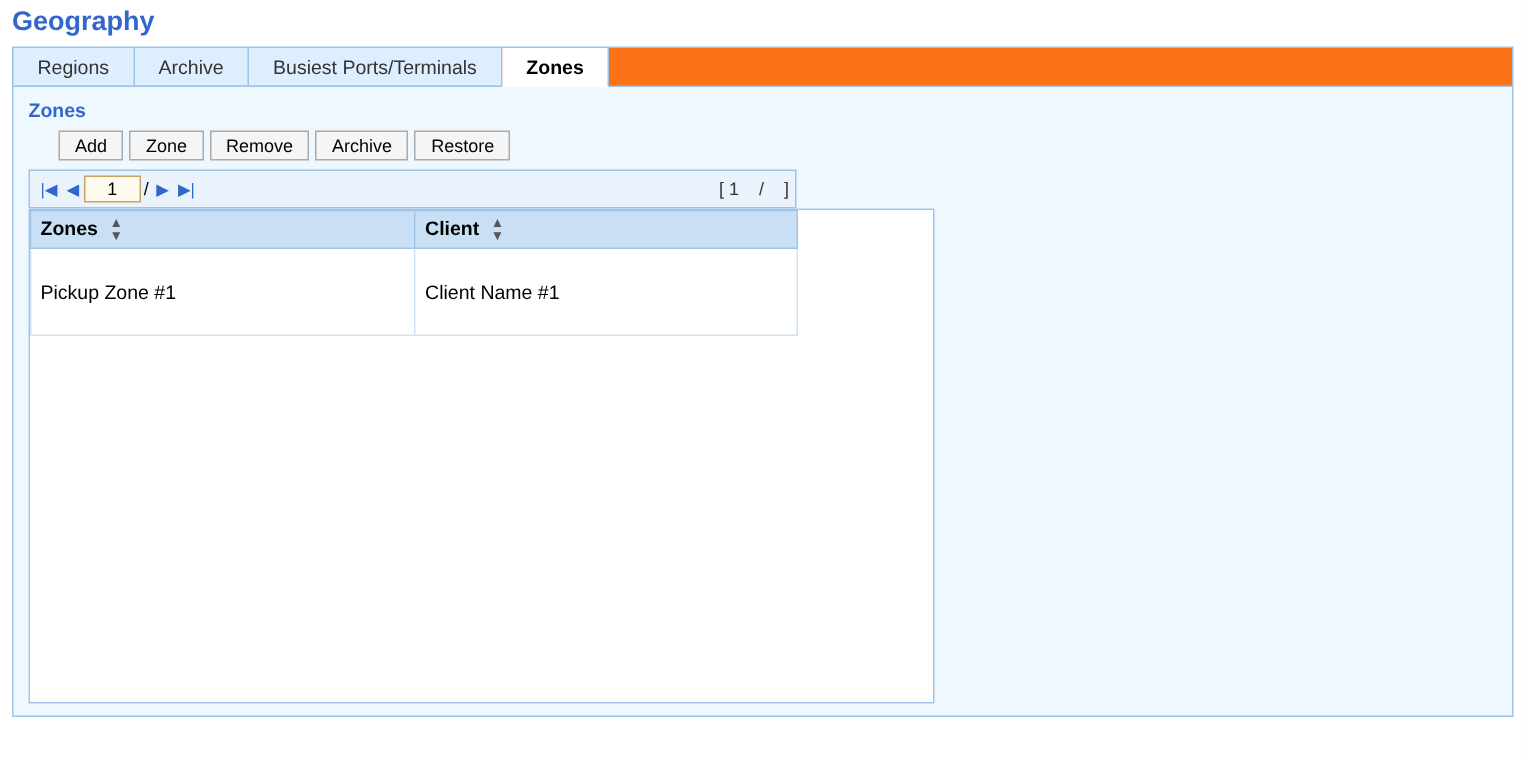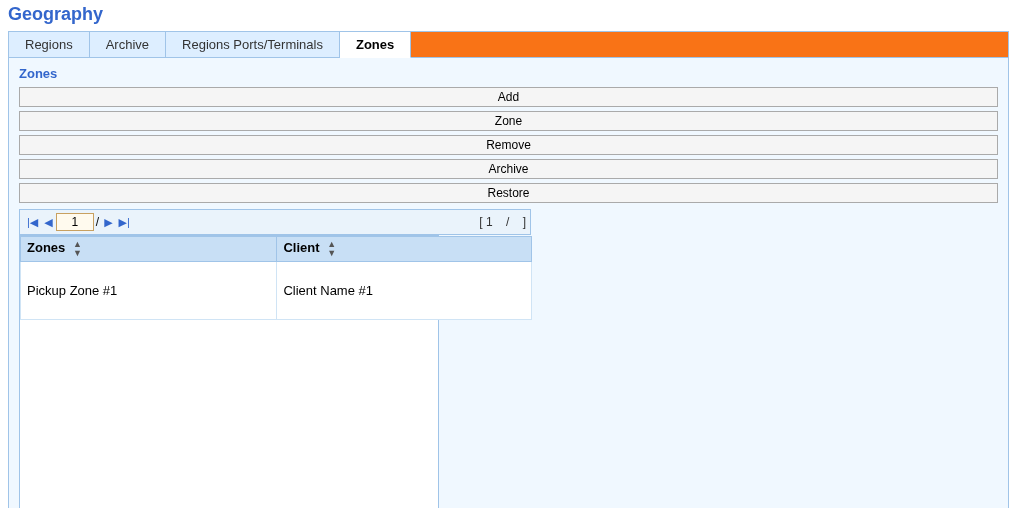--- a/index.html
+++ b/index.html
@@ -57,23 +57,24 @@
     }
     .section-title {
       color: #3366cc;
       font-weight: bold;
       font-size: 13px;
       margin-bottom: 6px;
     }
     
     .toolbar {
       display: flex;
-      flex-direction: column;
+      flex-direction: row;
       gap: 4px;
       margin-bottom: 6px;
+      margin-left: 20px;
     }
     .toolbar button {
       padding: 2px 10px;
       font-size: 12px;
       background: #f5f5f5;
       border: 1px solid #aaa;
       cursor: pointer;
       color: #000;
     }
     
@@ -141,37 +142,37 @@
       border: 1px solid #d0e4f5;
       padding: 21px 6px;
       font-size: 13px;
       background: #fff;
     }
     .data-table tbody tr:nth-child(even) td {
       background: #f0f7ff;
     }
     .table-wrapper {
       border: 1px solid #a0c4e8;
-      width: 420px;
+      width: 604px;
       min-height: 330px;
       background: #fff;
     }
   </style>
 </head>
 <body>
 
 <div id="app">
   <div class="page-title">Geography</div>
 
   <div class="outer-panel">
 
     <div class="tabs">
       <div class="tab">Regions</div>
       <div class="tab">Archive</div>
-      <div class="tab">Regions Ports/Terminals</div>
+      <div class="tab">Busiest Ports/Terminals</div>
       <div class="tab active">Zones</div>
     </div>
 
     <div class="inner-content">
       <div class="section-title">Zones</div>
 
       <div class="toolbar">
         <button>Add</button>
         <button>Zone</button>
         <button>Remove</button>

